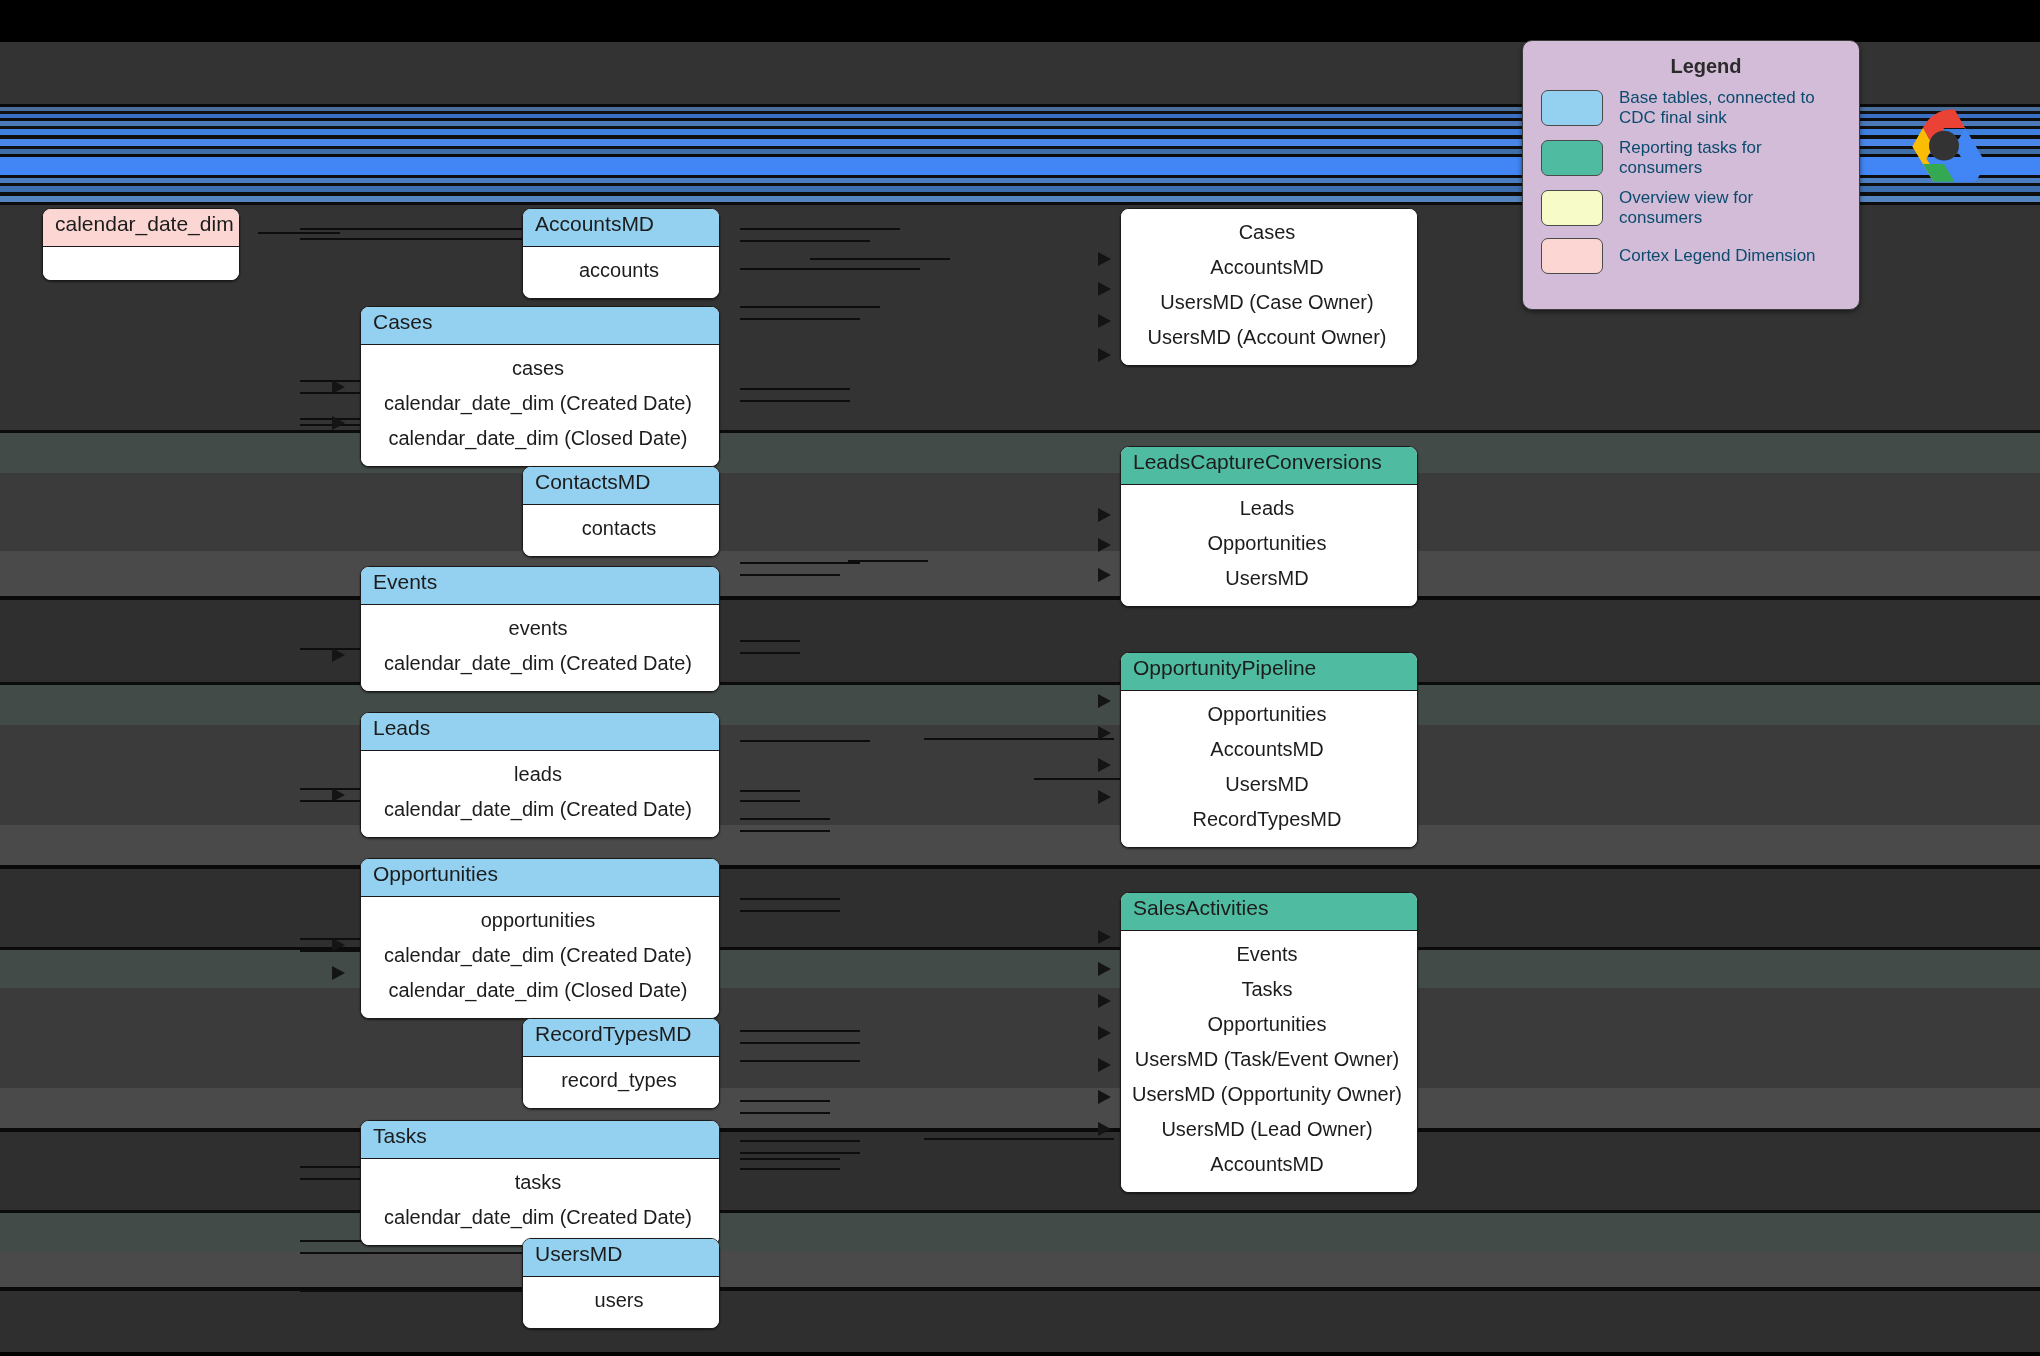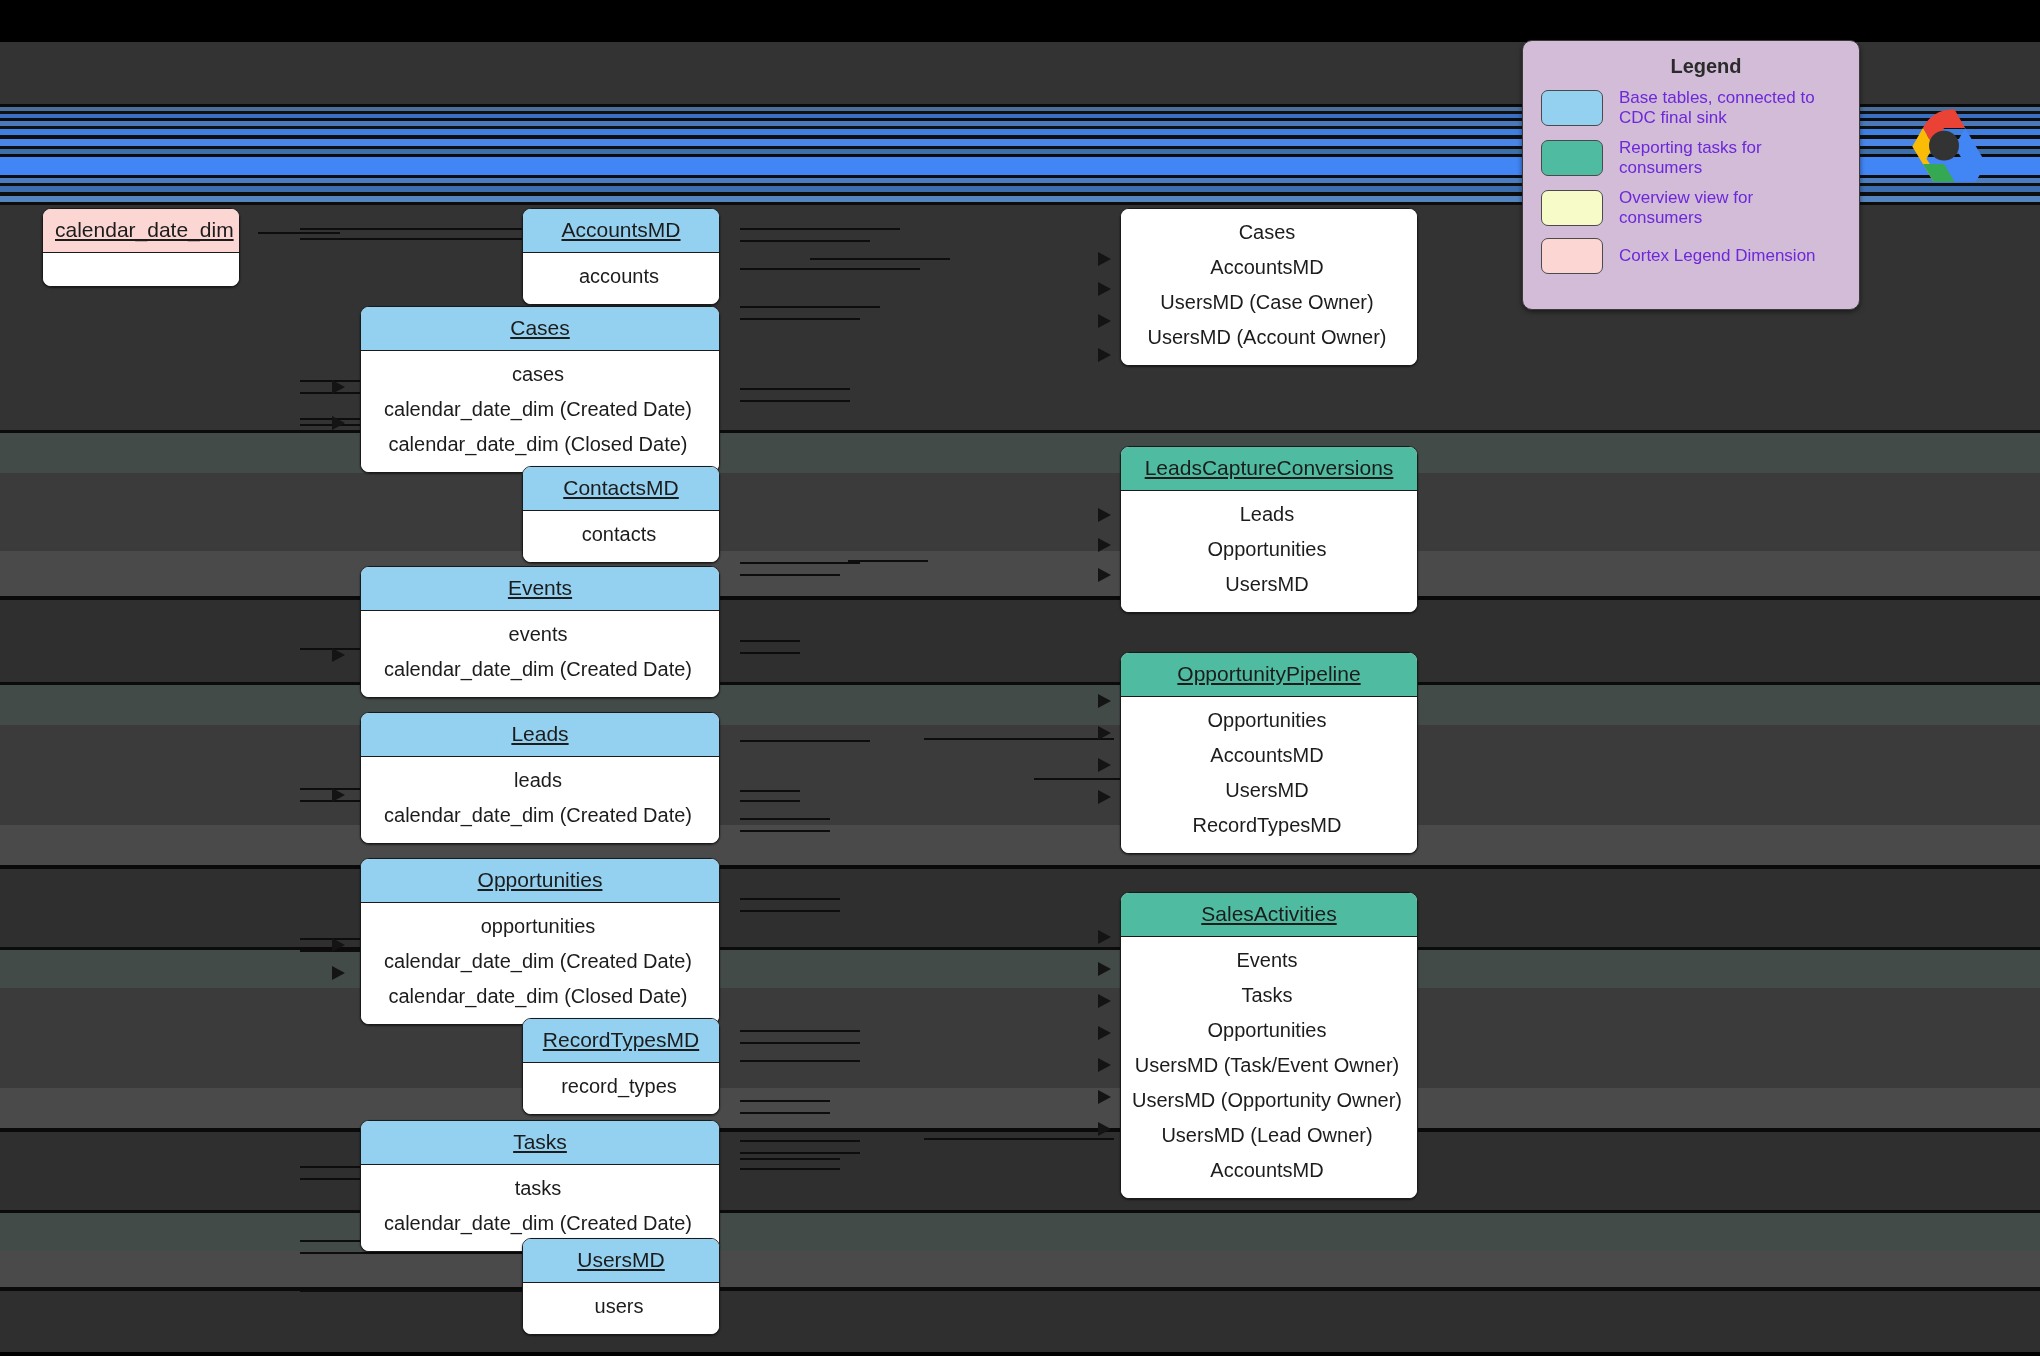--- a/index.html
+++ b/index.html
@@ -28,27 +28,26 @@
   
   .node {
     position: absolute;
     background: #ffffff;
     border: 1px solid #1a1a1a;
     border-radius: 9px;
     overflow: hidden;
     box-shadow: 0 1px 2px rgba(0,0,0,0.55);
   }
   .node .hdr {
-    text-align: center;
+    text-align: left;
     font-size: 21px;
     color: #1c1c1c;
-    padding: 9px 12px 10px 12px;
+    padding: 3px 12px 10px 12px;
     border-bottom: 1px solid #1a1a1a;
     line-height: 1.15;
-    text-decoration: underline;
   }
   .node .body {
     padding: 6px 12px 10px 8px;
     background: #fff;
   }
   .node .row {
     text-align: center;
     font-size: 20px;
     color: #1c1c1c;
     line-height: 1.0;
@@ -104,21 +103,21 @@
   }
   .lg-swatch {
     width: 62px; height: 36px;
     border: 1px solid #4a4a4a;
     border-radius: 7px;
     flex: 0 0 auto;
     margin-right: 16px;
   }
   .lg-label {
     font-size: 17px;
-    color: #6d28d9;
+    color: #0c4a6e;
     line-height: 1.18;
     max-width: 200px;
   }
 
   
   #gcp-logo {
     position: absolute;
     left: 1900px; top: 104px;
     width: 88px; height: 78px;
   }

